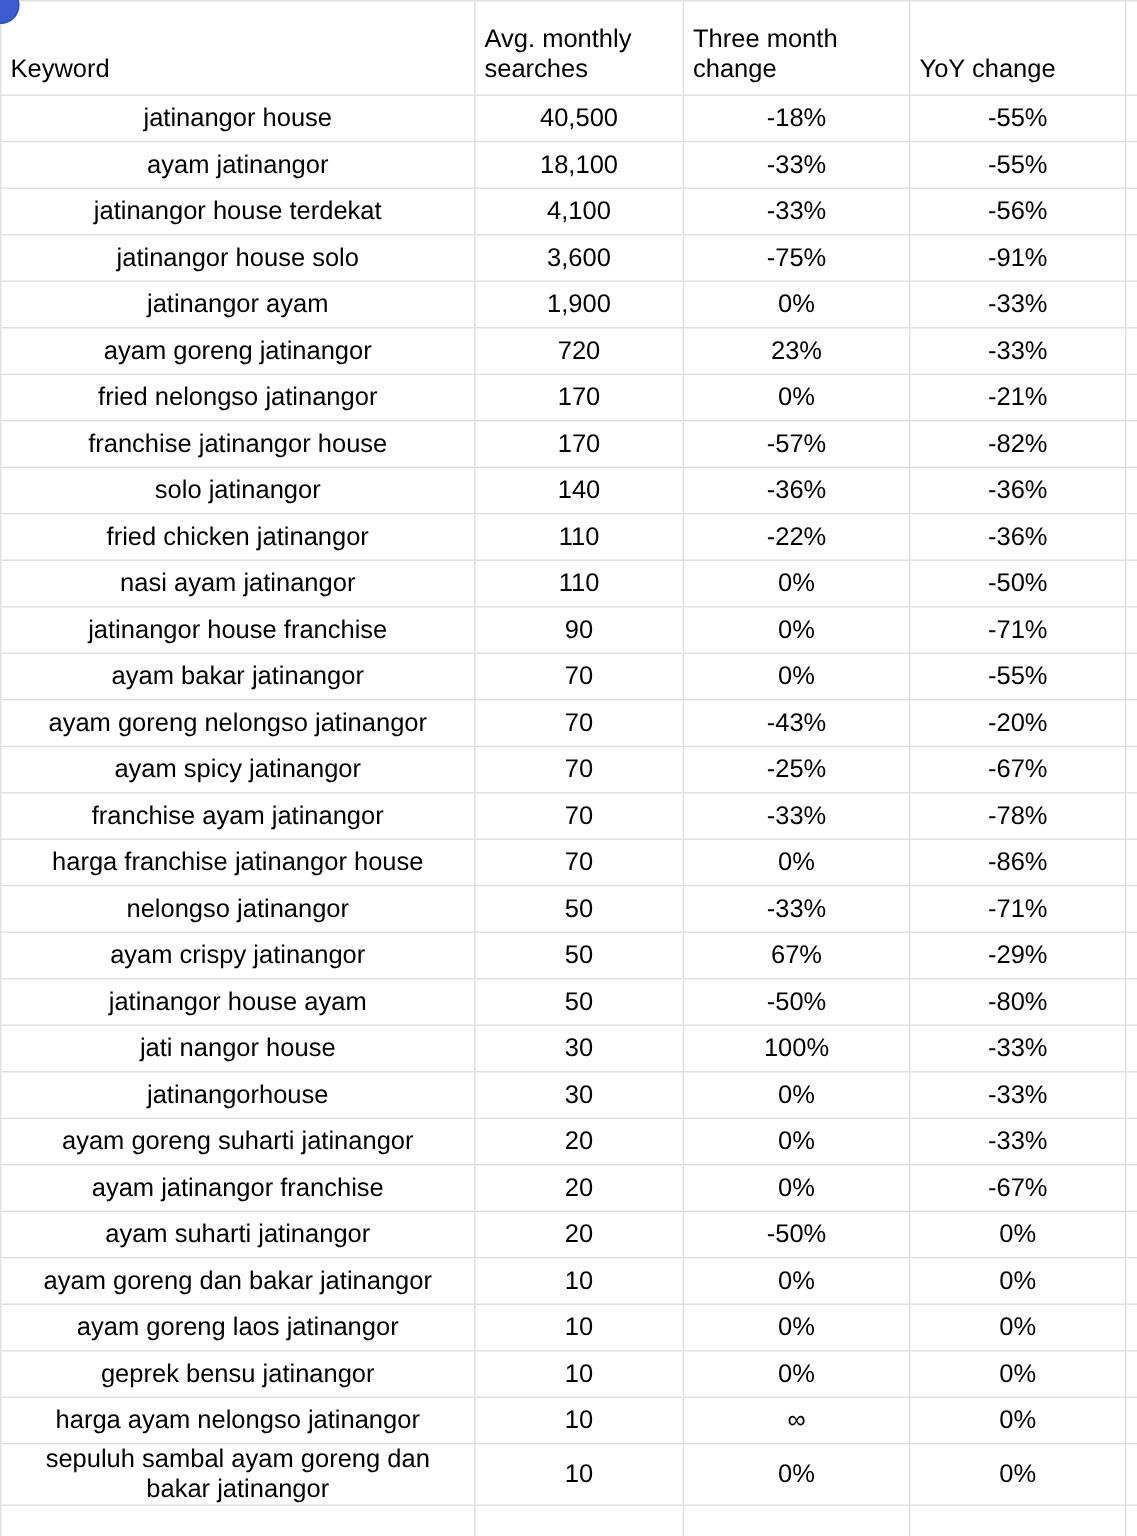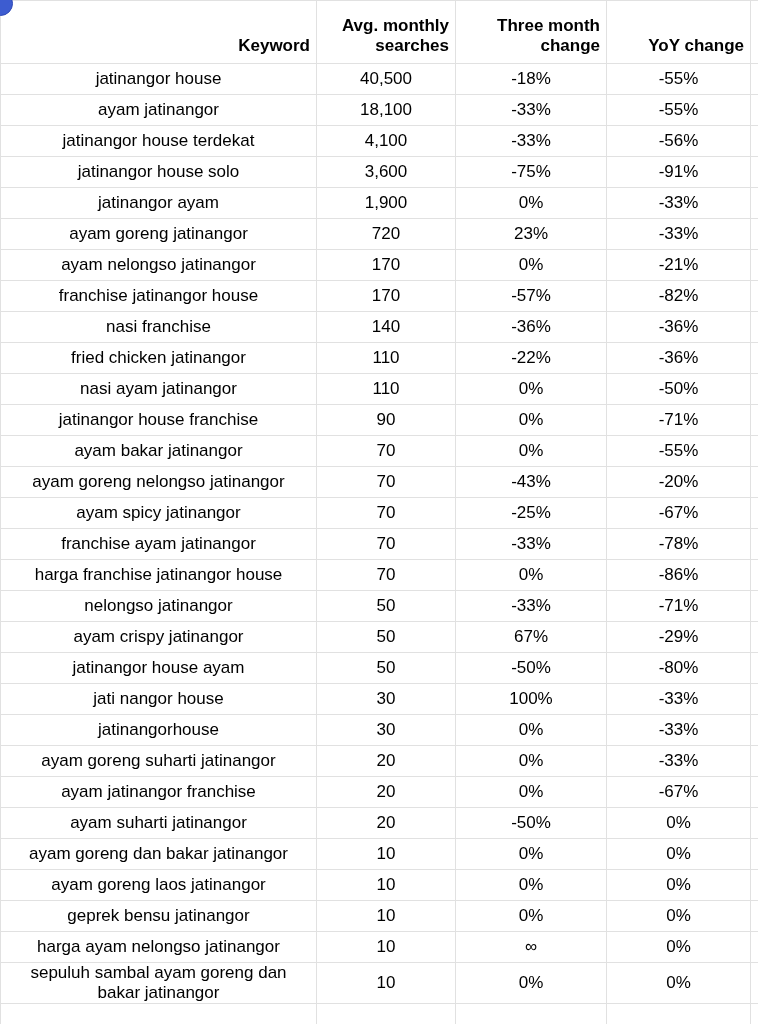--- a/index.html
+++ b/index.html
@@ -39,23 +39,22 @@
     font-size: 17px;
     font-weight: 400;
     line-height: 20px;
     padding: 0 6px;
     overflow: hidden;
     background: #ffffff;
   }
   thead th {
     height: 55px;
     vertical-align: bottom;
-    text-align: right;
+    text-align: left;
     padding-bottom: 7px;
-    font-weight: bold;
   }
   tbody td {
     height: 30px;
     vertical-align: middle;
   }
   td.kw  { text-align: center; }
   td.num { text-align: center; }
   tr.blank td { height: 30px; }
 </style>
 </head>
@@ -117,35 +116,35 @@
         <td></td>
       </tr>
       <tr>
         <td class="kw">ayam goreng jatinangor</td>
         <td class="num">720</td>
         <td class="num">23%</td>
         <td class="num">-33%</td>
         <td></td>
       </tr>
       <tr>
-        <td class="kw">ayam nelongso jatinangor</td>
+        <td class="kw">fried nelongso jatinangor</td>
         <td class="num">170</td>
         <td class="num">0%</td>
         <td class="num">-21%</td>
         <td></td>
       </tr>
       <tr>
         <td class="kw">franchise jatinangor house</td>
         <td class="num">170</td>
         <td class="num">-57%</td>
         <td class="num">-82%</td>
         <td></td>
       </tr>
       <tr>
-        <td class="kw">nasi franchise</td>
+        <td class="kw">solo jatinangor</td>
         <td class="num">140</td>
         <td class="num">-36%</td>
         <td class="num">-36%</td>
         <td></td>
       </tr>
       <tr>
         <td class="kw">fried chicken jatinangor</td>
         <td class="num">110</td>
         <td class="num">-22%</td>
         <td class="num">-36%</td>

